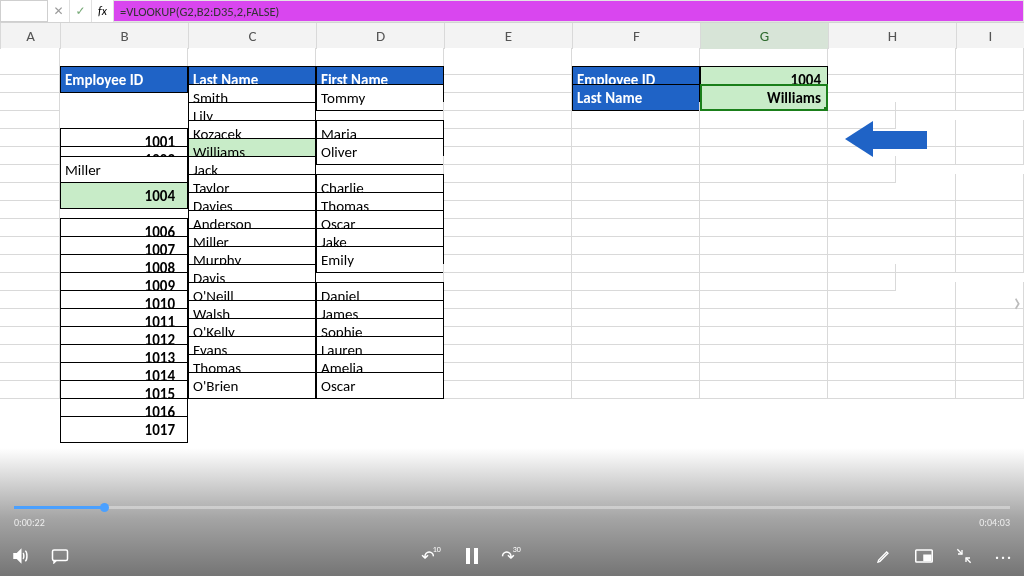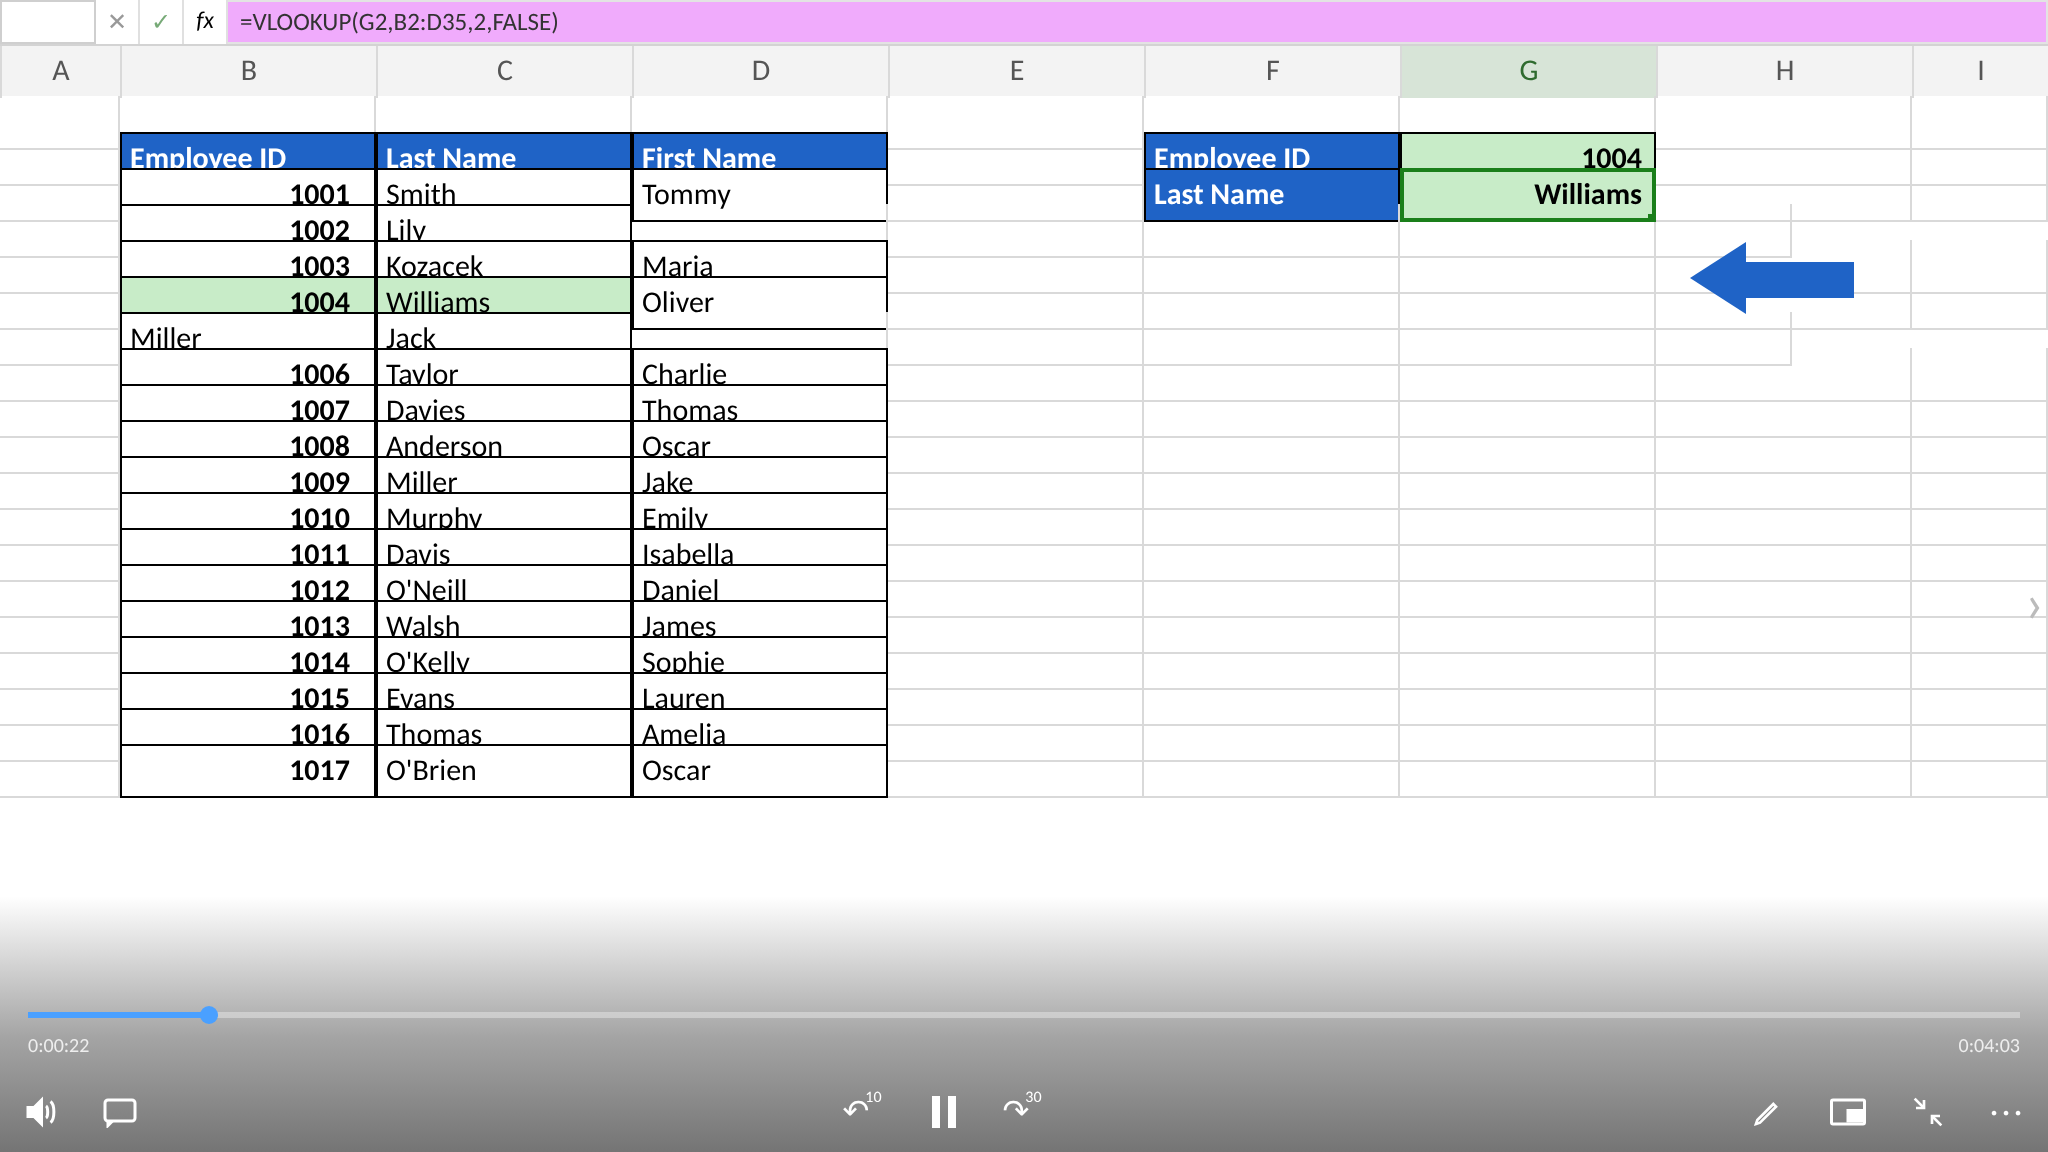--- a/index.html
+++ b/index.html
@@ -22,21 +22,21 @@
   }
   .fbar .btn {
     width: 22px; height: 22px; display:flex; align-items:center; justify-content:center;
     color:#888; border-right: 1px solid #e0e0e0;
   }
   .fbar .btn.cancel { color:#999; }
   .fbar .btn.accept { color:#7a7; }
   .fbar .fx { font-style: italic; color:#000000; }
   .fbar .formula-input {
     flex: 1; height: 22px; border: 1px solid #e3e3e3; border-left:none;
-    padding: 2px 6px; font-size: 12.5px; color:#333; background:#f0abfc;
+    padding: 2px 6px; font-size: 12.5px; color:#333; background:#d946ef;
     display:flex; align-items:center;
   }
   
   .colhdrs {
     position: absolute; left: 0; top: 22px; width: 1024px; height: 26px;
     background: #f3f3f3; display:flex;
     border-top: 1px solid #d3d3d3;
   }
   .colhdr {
     height: 26px; line-height: 26px; text-align: center;
@@ -68,21 +68,21 @@
   .cH { width: 128px; }
   .cI { width: 68px; }
   
   .hdrcell {
     background:#1f63c6; color:#fff; font-weight:700;
     border:1px solid #000;
   }
   .datacell {
     border:1px solid #000; background:#fff;
   }
-  .idcell { font-weight:700; text-align:right; padding-right:12px; }
+  .idcell { font-weight:700; text-align:right; padding-right:12px;margin-top:44px; }
   .namecell { text-align:left; padding-left:4px; }
   .hl-green { background:#c8ecc8 !important; }
   .lookup-label {
     background:#1f63c6; color:#fff; font-weight:700;
     border:1px solid #000; text-align:left; padding-left:4px;
   }
   .lookup-val {
     background:#c8ecc8; border:1px solid #000; font-weight:700;
     text-align:right; padding-right:6px; position: relative;
   }
@@ -301,21 +301,20 @@
       <div class="cell cE"></div>
       <div class="cell cF"></div>
       <div class="cell cG"></div>
       <div class="cell cH"></div>
       <div class="cell cI"></div>
     </div>
     <div class="gridrow">
       <div class="cell cA"></div>
       <div class="cell cB datacell idcell">1011</div>
       <div class="cell cC datacell namecell">Davis</div>
-      <div class="cell cD datacell namecell">Isabella</div>
       <div class="cell cE"></div>
       <div class="cell cF"></div>
       <div class="cell cG"></div>
       <div class="cell cH"></div>
       <div class="cell cI"></div>
     </div>
     <div class="gridrow">
       <div class="cell cA"></div>
       <div class="cell cB datacell idcell">1012</div>
       <div class="cell cC datacell namecell">O'Neill</div>

